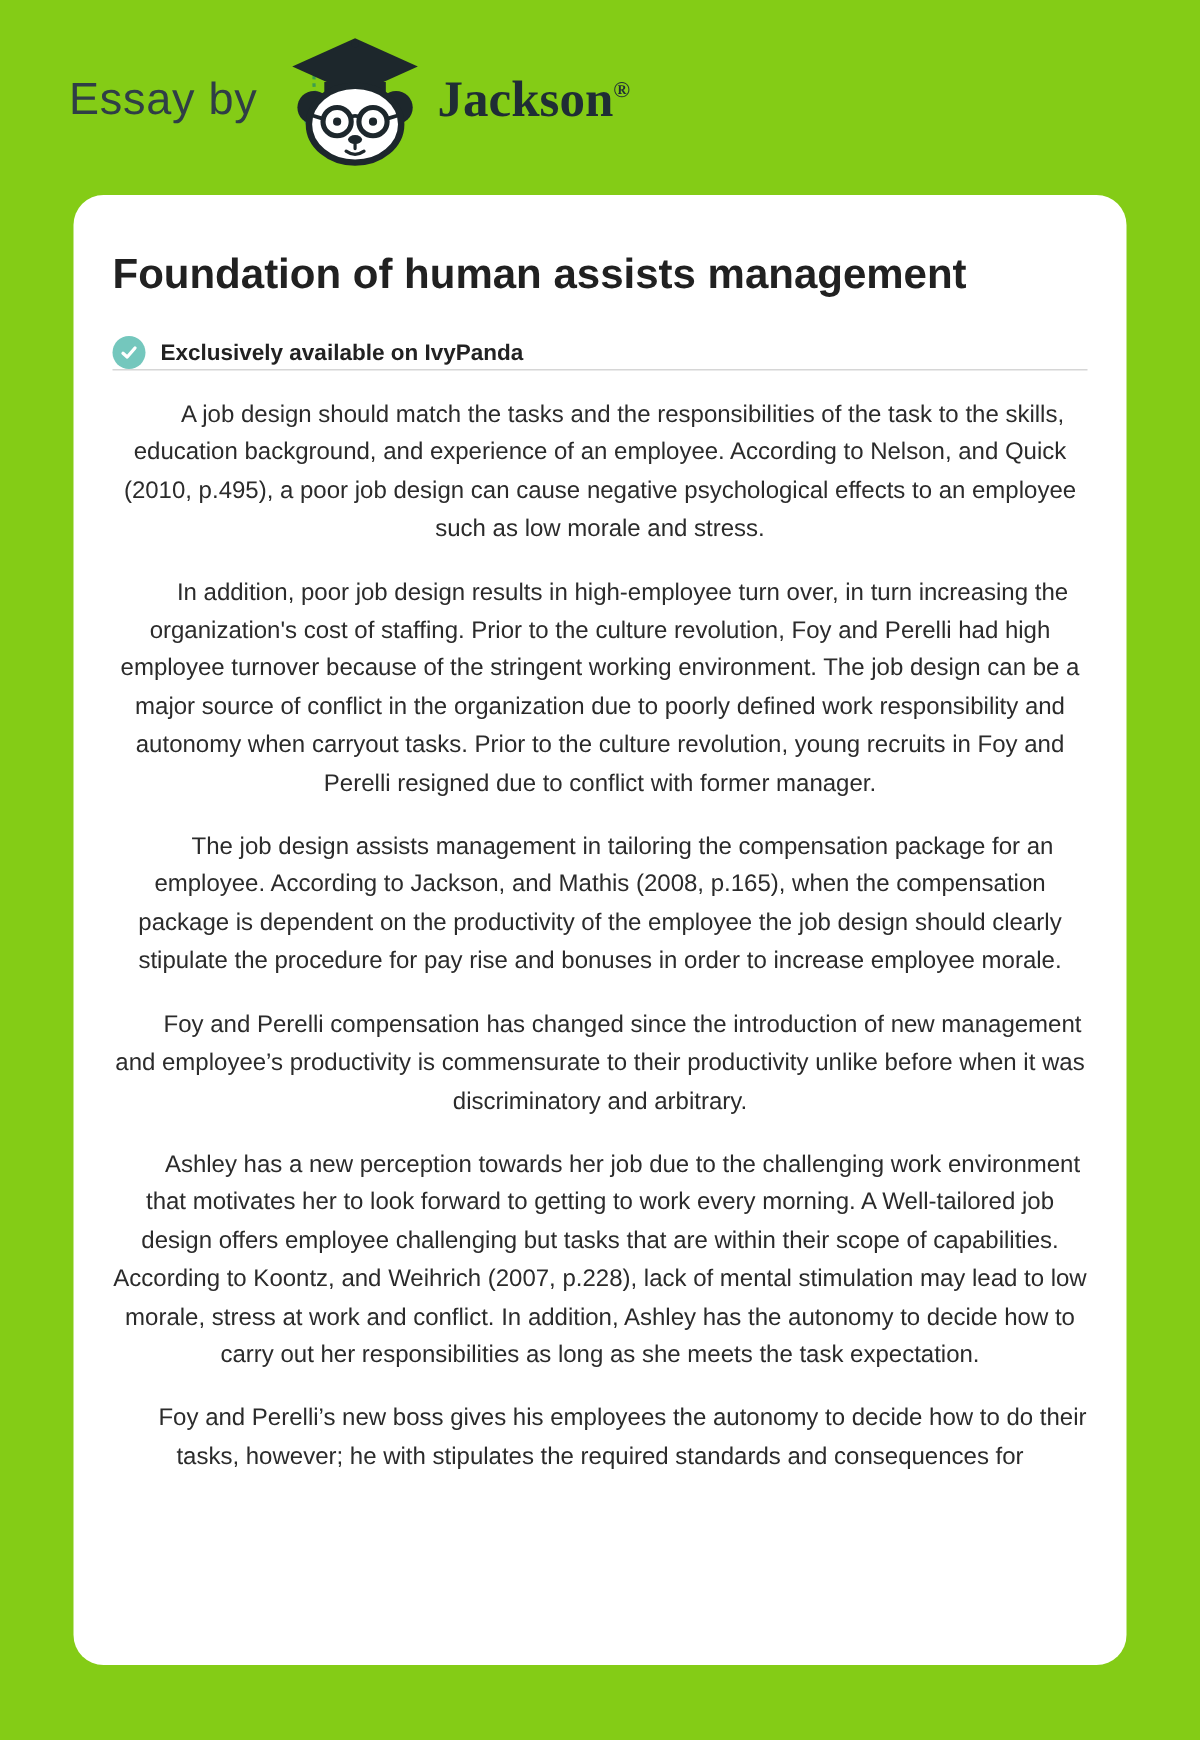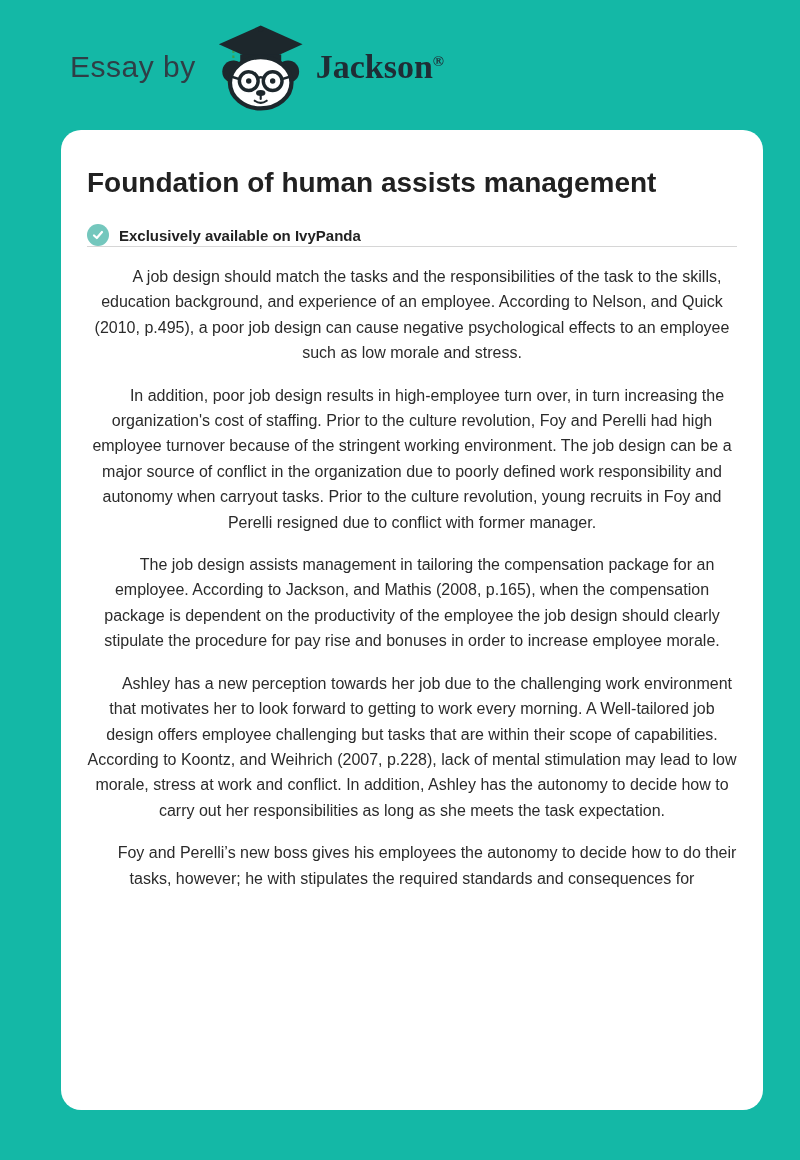--- a/index.html
+++ b/index.html
@@ -5,23 +5,22 @@
   * { box-sizing: border-box; margin: 0; padding: 0; }
 
   html, body {
     width: 800px;
     font-family: "Liberation Sans", sans-serif;
   }
 
   .page {
     width: 800px;
     min-height: 1160px;
-    background: #14b8a6;
+    background: #84cc16;
     padding-bottom: 50px;
-    padding-left: 24px;
   }
 
   
   .site-header {
     display: flex;
     align-items: center;
     padding: 26px 46px 22px 46px;
     height: 130px;
   }
 
@@ -164,19 +163,20 @@
       </span>
       <span class="badge-text">Exclusively available on IvyPanda</span>
     </div>
 
     <hr class="divider">
 
     <div class="essay-body">
       <p>A job design should match the tasks and the responsibilities of the task to the skills, education background, and experience of an employee. According to Nelson, and Quick (2010, p.495), a poor job design can cause negative psychological effects to an employee such as low morale and stress.</p>
       <p>In addition, poor job design results in high-employee turn over, in turn increasing the organization's cost of staffing. Prior to the culture revolution, Foy and Perelli had high employee turnover because of the stringent working environment. The job design can be a major source of conflict in the organization due to poorly defined work responsibility and autonomy when carryout tasks. Prior to the culture revolution, young recruits in Foy and Perelli resigned due to conflict with former manager.</p>
       <p>The job design assists management in tailoring the compensation package for an employee. According to Jackson, and Mathis (2008, p.165), when the compensation package is dependent on the productivity of the employee the job design should clearly stipulate the procedure for pay rise and bonuses in order to increase employee morale.</p>
+      <p>Foy and Perelli compensation has changed since the introduction of new management and employee’s productivity is commensurate to their productivity unlike before when it was discriminatory and arbitrary.</p>
       <p>Ashley has a new perception towards her job due to the challenging work environment that motivates her to look forward to getting to work every morning. A Well-tailored job design offers employee challenging but tasks that are within their scope of capabilities. According to Koontz, and Weihrich (2007, p.228), lack of mental stimulation may lead to low morale, stress at work and conflict. In addition, Ashley has the autonomy to decide how to carry out her responsibilities as long as she meets the task expectation.</p>
       <p>Foy and Perelli’s new boss gives his employees the autonomy to decide how to do their tasks, however; he with stipulates the required standards and consequences for</p>
     </div>
 
   </main>
 
 </div>
 
 </body></html>

